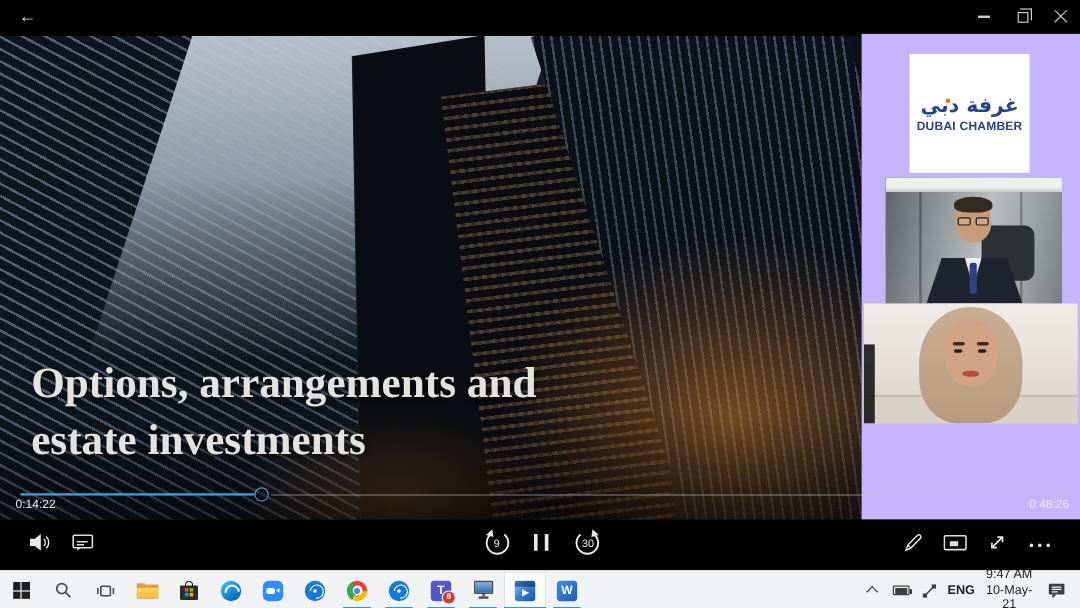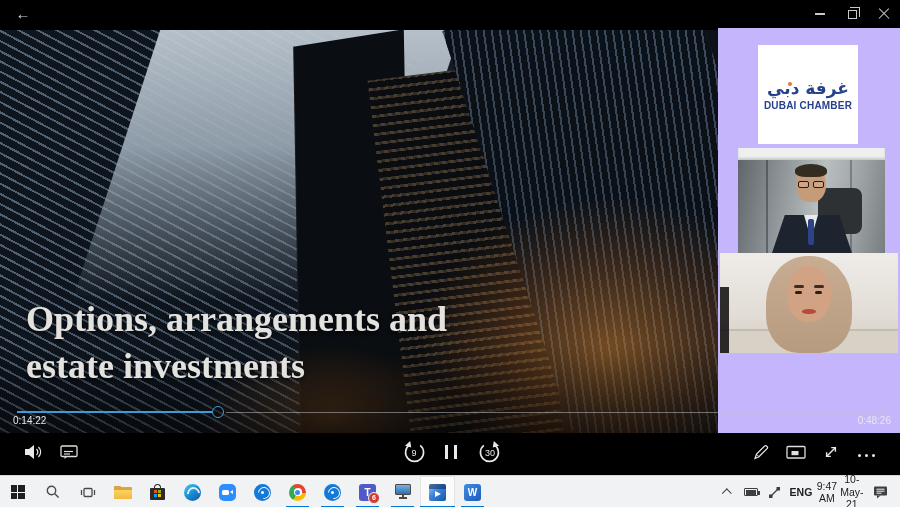--- a/index.html
+++ b/index.html
@@ -168,21 +168,21 @@
 
   .tray-item { position:absolute; top:0; height:32px; display:flex; align-items:center; justify-content:center; }
   .tr-chevron { left:718px; width:18px; }
   .tr-chevron i { display:block; width:7px; height:7px; border-left:1.6px solid #3f3f3f; border-top:1.6px solid #3f3f3f; transform:rotate(45deg) translateY(1px); }
   .tr-battery { left:741px; width:20px; }
   .batt { position:relative; width:14px; height:8px; border:1px solid #3f3f3f; border-radius:1px; }
   .batt::before { content:''; position:absolute; left:1px; top:1px; width:10px; height:4.5px; background:#3f3f3f; }
   .batt::after { content:''; position:absolute; right:-2.5px; top:2px; width:1.6px; height:3.5px; background:#3f3f3f; }
   .tr-eth { left:765px; width:18px; }
   .tr-lang { left:788px; width:26px; font-size:10.5px; color:#1c1c1c;font-weight:bold; }
-  .tr-clock { left:816px; width:50px; flex-direction:row; font-size:10.5px; line-height:12.5px; color:#1c1c1c; text-align:center; }
+  .tr-clock { left:816px; width:50px; flex-direction:column; font-size:10.5px; line-height:12.5px; color:#1c1c1c; text-align:center; }
   .tr-action { left:868px; width:24px; }
 </style>
 </head>
 <body>
 
 <div class="screen">
 
   <div class="titlebar">
     <button class="back-btn">
       <span>←</span>

